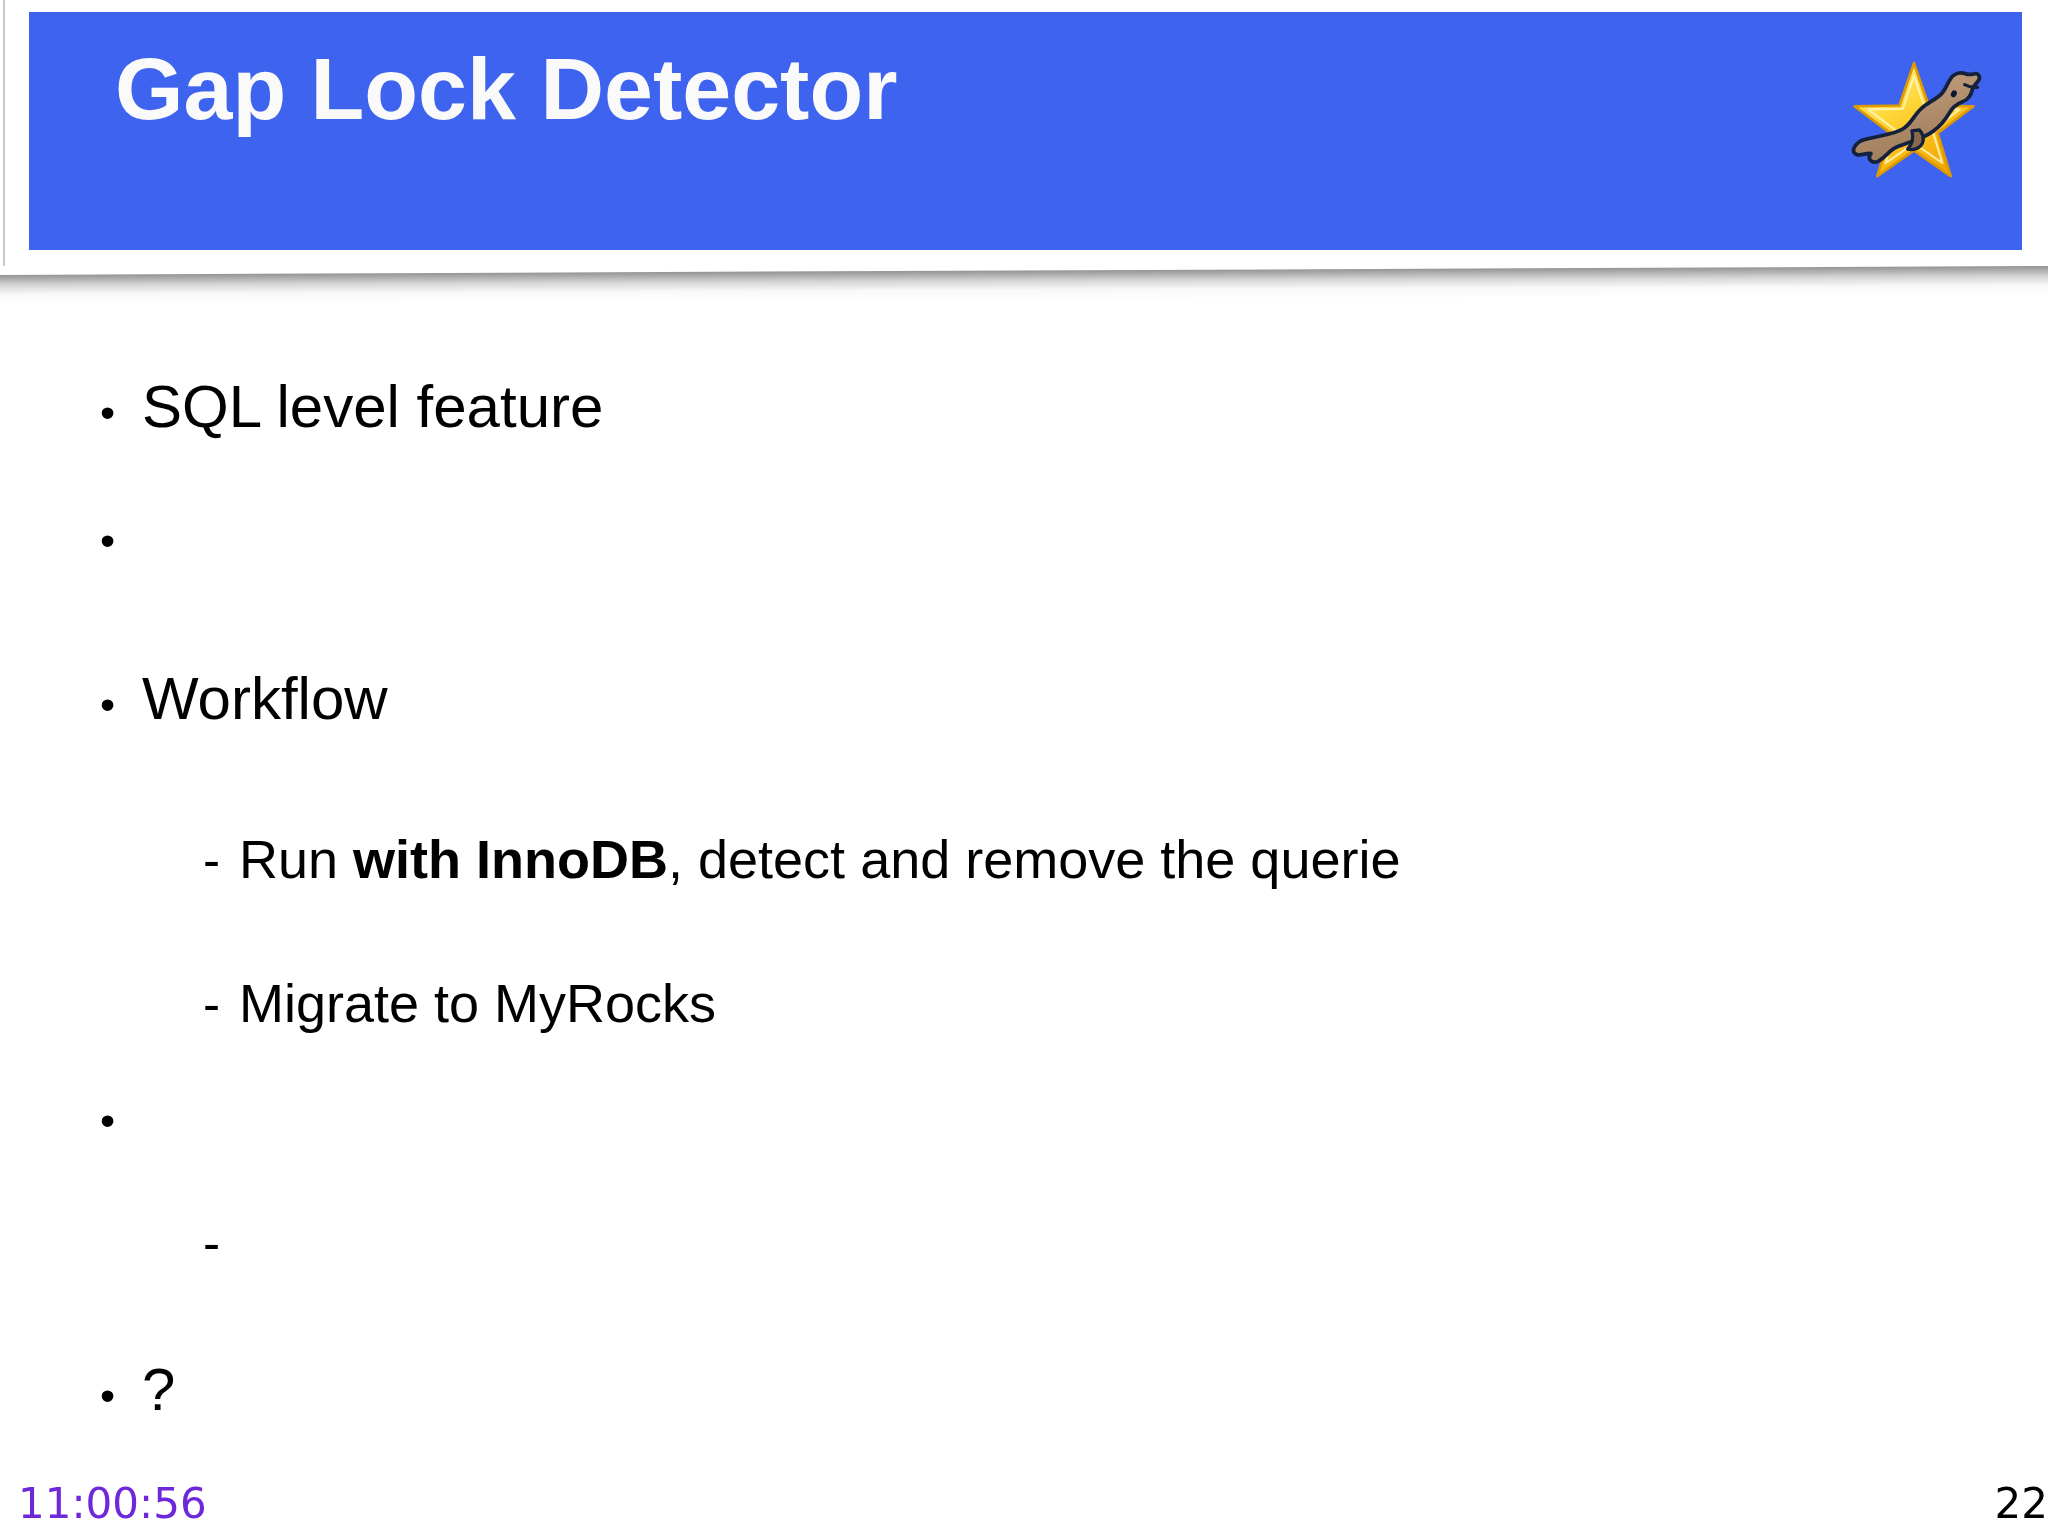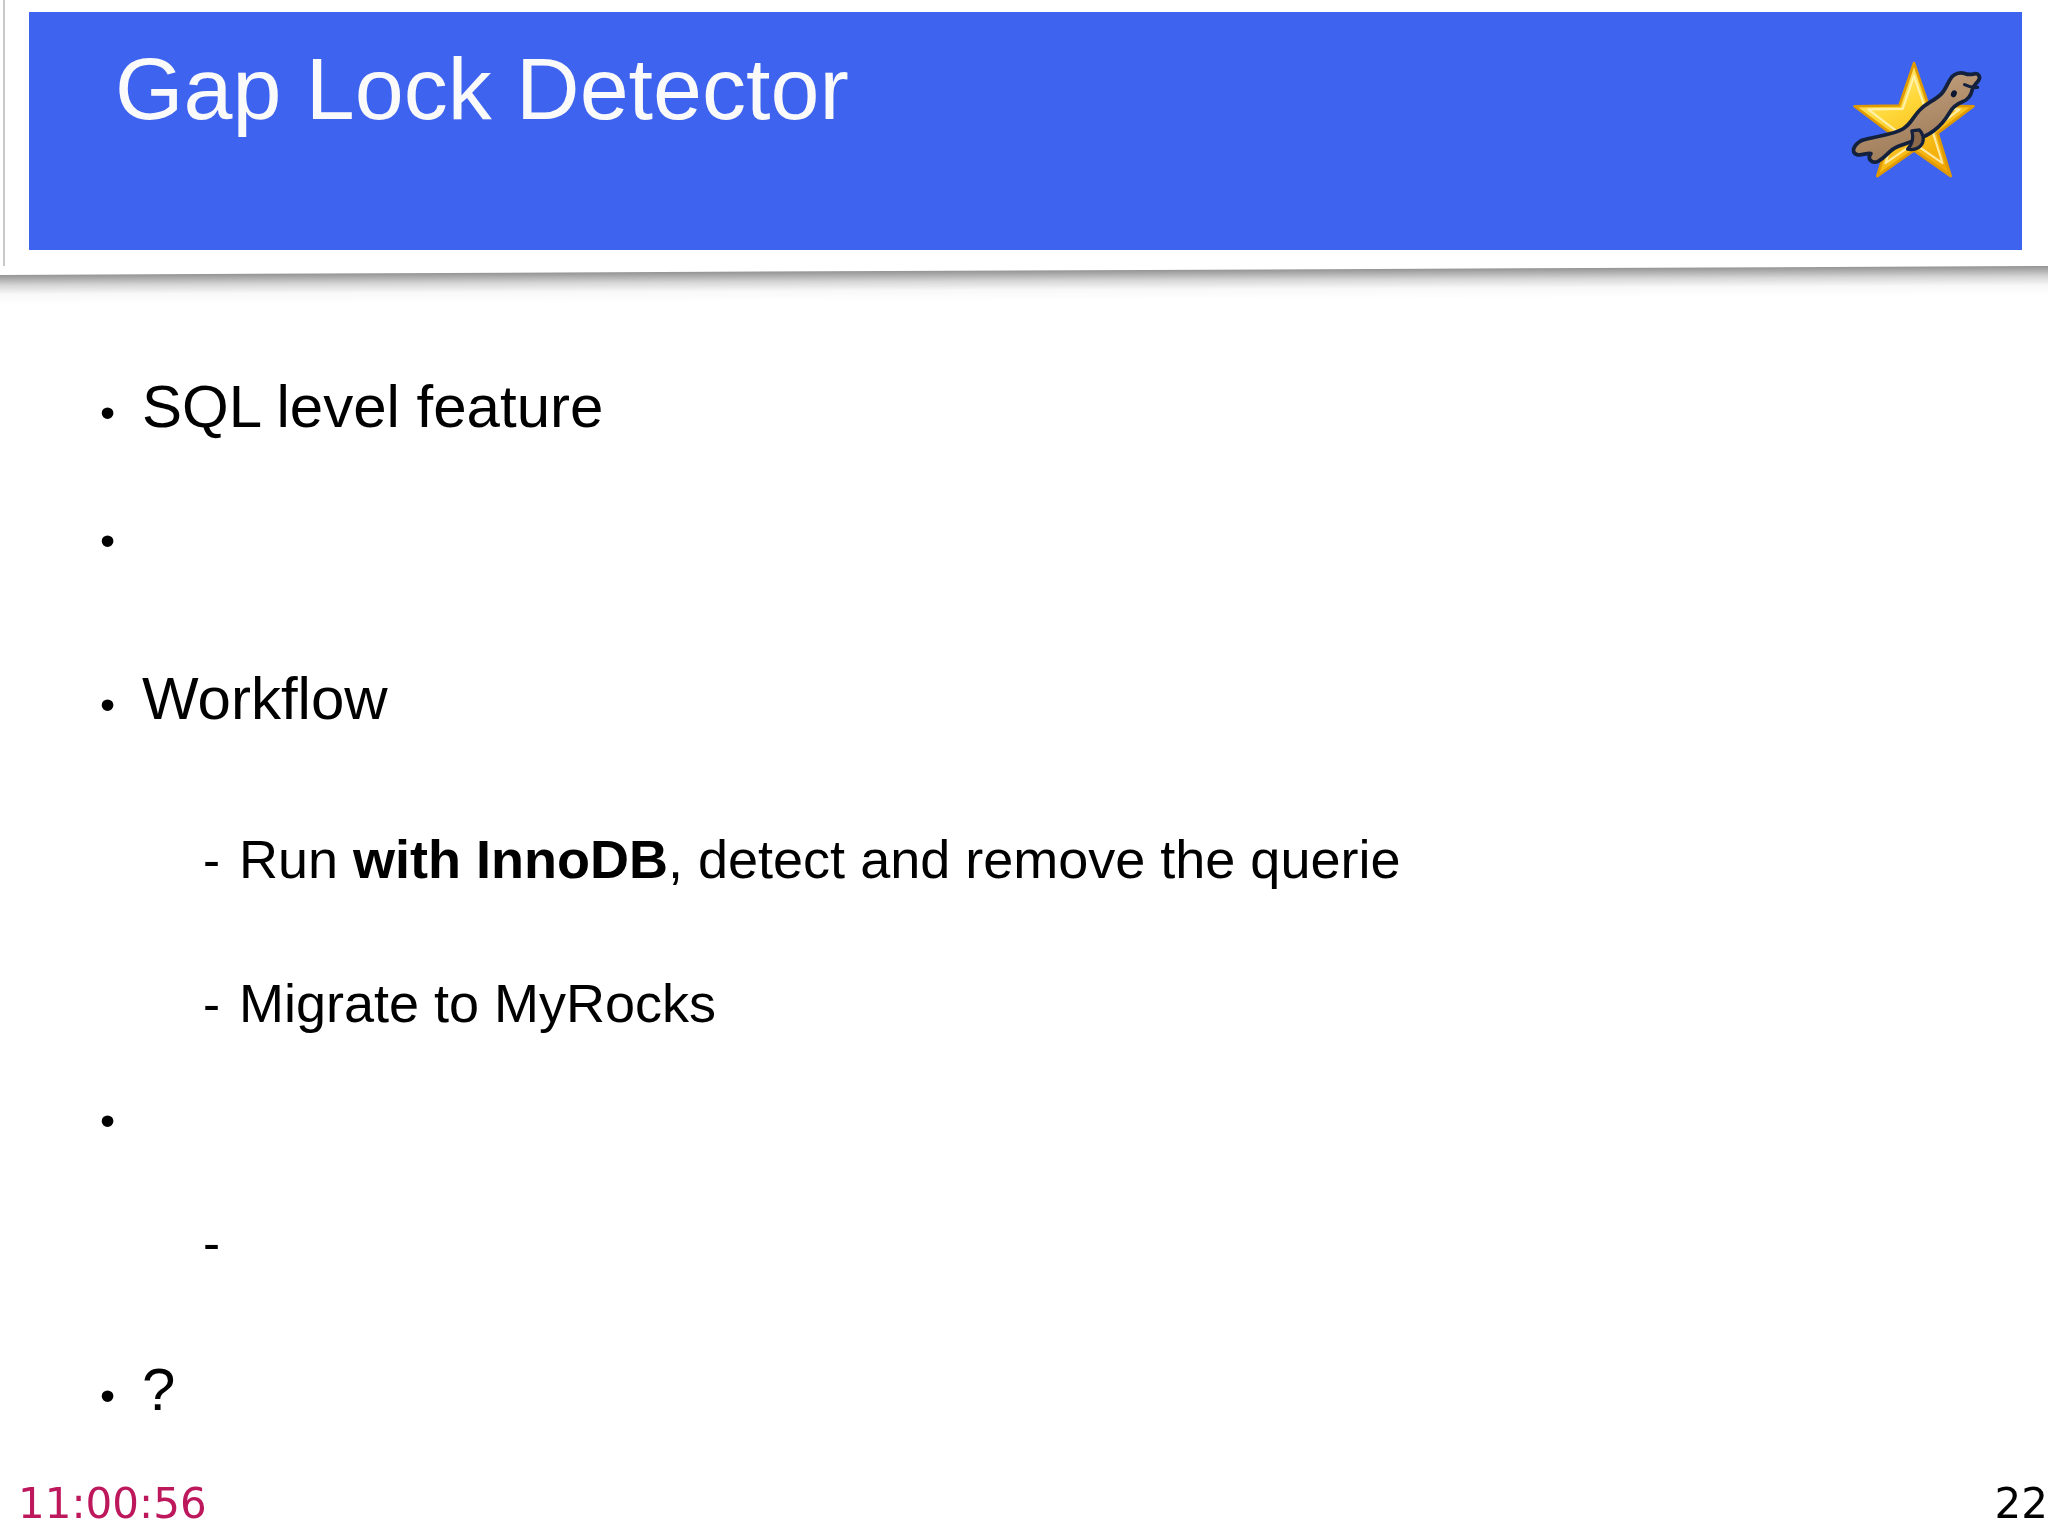--- a/index.html
+++ b/index.html
@@ -44,21 +44,21 @@
     height: 100%;
     background: #3d63ef;
     display: flex;
     align-items: flex-start;
     justify-content: space-between;
     padding: 26px 38px 0 86px;
   }
   .slide-title {
     color: #fafafa;
     font-size: 88px;
-    font-weight: 400;
+    font-weight: 700;
     line-height: 1.15;
     letter-spacing: 0px;
     white-space: nowrap;
   }
   .logo-box {
     width: 140px;
     height: 140px;
     margin-top: 10px;
     flex: 0 0 auto;
   }
@@ -99,21 +99,21 @@
   .btext { white-space: nowrap; margin-top: 31px; }
   .btext b { font-weight: 700; }
 
   
   .footer-time {
     position: absolute;
     left: 18px;
     bottom: 8px;
     font-family: "DejaVu Sans", sans-serif;
     font-size: 42px;
-    color: #be185d;
+    color: #6d28d9;
   }
   .footer-page {
     position: absolute;
     right: 0;
     bottom: 8px;
     font-family: "DejaVu Sans", sans-serif;
     font-size: 42px;
     color: #000;
   }
 </style>

